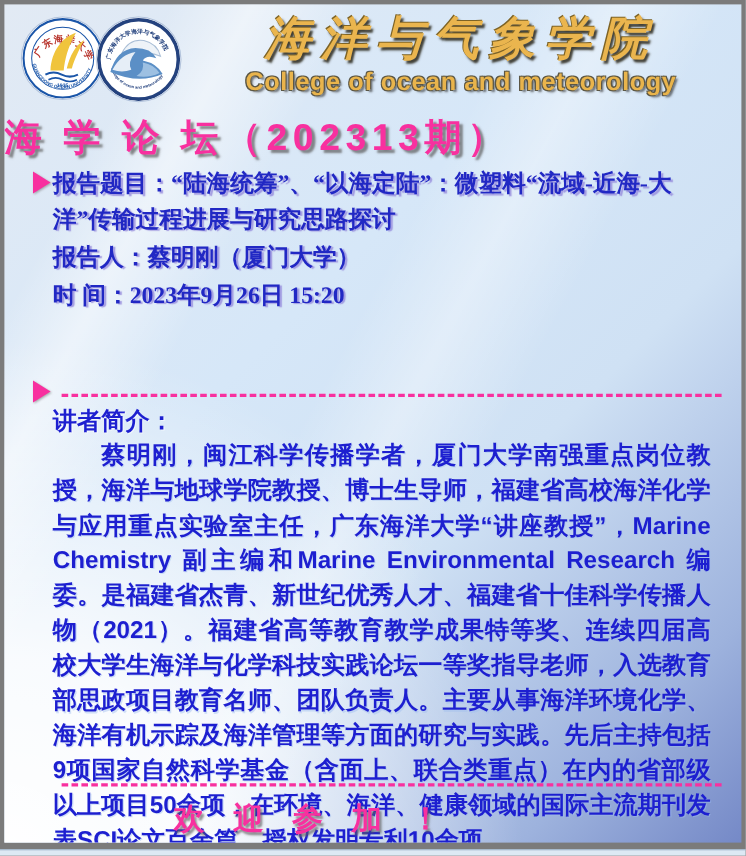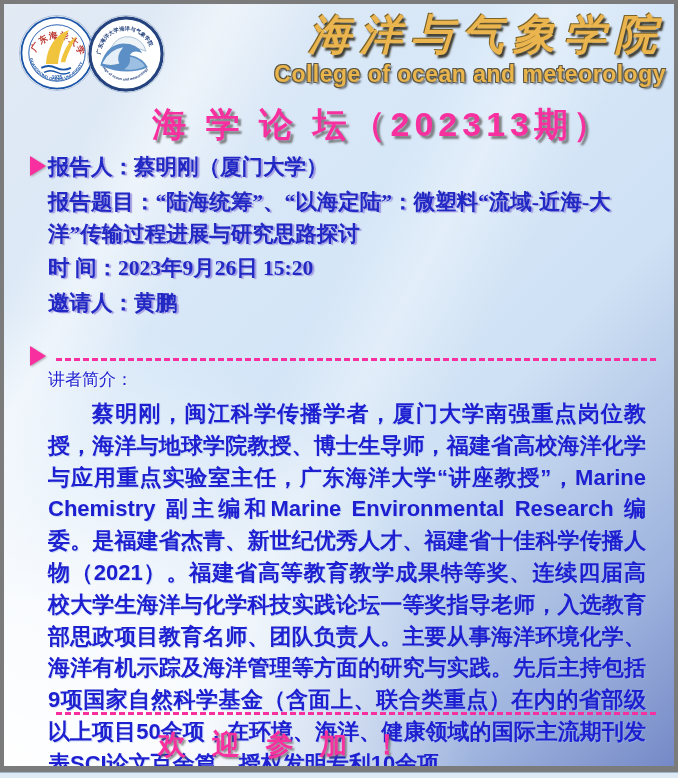--- a/index.html
+++ b/index.html
@@ -25,37 +25,37 @@
   }
   .bottom-strip{
     position:absolute;left:0;top:772px;width:678px;height:6px;
     background:#dde9f4;border-top:1px solid #9fb4c9;
   }
   
   .logos{position:absolute;left:16px;top:12px;display:flex;}
   .logo{border-radius:50%;background:#fff;box-shadow:0 0 0 1px rgba(30,70,140,0.25);}
   .logo.univ{width:74px;height:74px;}
   .logo.coll{width:76px;height:76px;margin-left:-6px;}
-  .title-zone{position:absolute;left:168px;top:6px;width:494px;text-align:right;}
+  .title-zone{position:absolute;left:168px;top:6px;width:494px;text-align:center;}
   .college-cn{
     font-family:"DejaVu Serif","Liberation Serif",serif;
     font-style:italic;font-weight:bold;
     font-size:42px;line-height:50px;letter-spacing:9px;
     color:#eab54e;
     text-shadow:-1px -1px 0 #7d6326, 2px 3px 2px rgba(45,42,30,0.9);
     white-space:nowrap;
   }
   .college-en{
     font-size:23px;line-height:28px;font-weight:bold;
     color:#e9b44c;letter-spacing:0.5px;
     text-shadow:-1px -1px 0 #5c5745, 1px -1px 0 #5c5745, -1px 1px 0 #5c5745, 2px 2px 2px rgba(40,40,40,0.65);
     white-space:nowrap;
   }
   .forum-title{
-    position:absolute;left:0;top:98px;width:608px;text-align:right;
+    position:absolute;left:0;top:98px;width:608px;text-align:left;
     font-size:34px;font-weight:bold;letter-spacing:5px;
     color:#f8309f;
     text-shadow:3px 3px 2px rgba(95,95,95,0.75);
     white-space:nowrap;
   }
   
   .details{
     position:absolute;left:44px;top:147px;width:604px;
     font-family:"Liberation Serif","DejaVu Serif",serif;
     font-weight:bold;font-size:21.5px;line-height:32px;
@@ -73,21 +73,21 @@
   .bullet-2{left:26px;top:342px;}
   .dashed{
     position:absolute;height:0;
     border-top:3px dashed #f8309f;
   }
   .dashed-1{left:52px;top:354px;width:600px;}
   .dashed-2{left:52px;top:708px;width:600px;}
   
   .bio-heading{
     position:absolute;left:44px;top:364px;
-    font-size:17px;font-weight:normal;color:#1d1fd0;
+    font-size:22px;font-weight:bold;color:#1d1fd0;
     text-shadow:1px 1px 0 rgba(255,255,255,0.55);
   }
   .bio-text{
     position:absolute;left:44px;top:394px;width:598px;
     font-size:22px;line-height:31.8px;font-weight:bold;
     color:#1d1fd0;text-align:justify;text-indent:2em;
     text-shadow:1px 1px 0 rgba(160,190,240,0.45);
   }
   
   .welcome{
@@ -144,24 +144,23 @@
     </div>
 
     <div class="title-zone">
       <div class="college-cn">海洋与气象学院</div>
       <div class="college-en">College of ocean and meteorology</div>
     </div>
     <div class="forum-title">海 学 论 坛（202313期）</div>
 
     <div class="bullet bullet-1"></div>
     <div class="details">
+      <div class="detail-row">报告题目：“陆海统筹”、“以海定陆”：微塑料“流域-近海-大洋”传输过程进展与研究思路探讨</div>
       <div class="detail-row">报告人：蔡明刚（厦门大学）</div>
-      <div class="detail-row">报告题目：“陆海统筹”、“以海定陆”：微塑料“流域-近海-大洋”传输过程进展与研究思路探讨</div>
       <div class="detail-row">时  间：2023年9月26日  15:20</div>
-      <div class="detail-row">邀请人：黄鹏</div>
     </div>
 
     <div class="bullet bullet-2"></div>
     <div class="dashed dashed-1"></div>
     <div class="bio-heading">讲者简介：</div>
     <div class="bio-text">蔡明刚，闽江科学传播学者，厦门大学南强重点岗位教授，海洋与地球学院教授、博士生导师，福建省高校海洋化学与应用重点实验室主任，广东海洋大学“讲座教授”，Marine Chemistry 副主编和Marine Environmental Research 编委。是福建省杰青、新世纪优秀人才、福建省十佳科学传播人物（2021）。福建省高等教育教学成果特等奖、连续四届高校大学生海洋与化学科技实践论坛一等奖指导老师，入选教育部思政项目教育名师、团队负责人。主要从事海洋环境化学、海洋有机示踪及海洋管理等方面的研究与实践。先后主持包括9项国家自然科学基金（含面上、联合类重点）在内的省部级以上项目50余项，在环境、海洋、健康领域的国际主流期刊发表SCI论文百余篇，授权发明专利10余项。</div>
     <div class="dashed dashed-2"></div>
 
     <div class="welcome">欢 迎 参 加 ！</div>
   </div>

